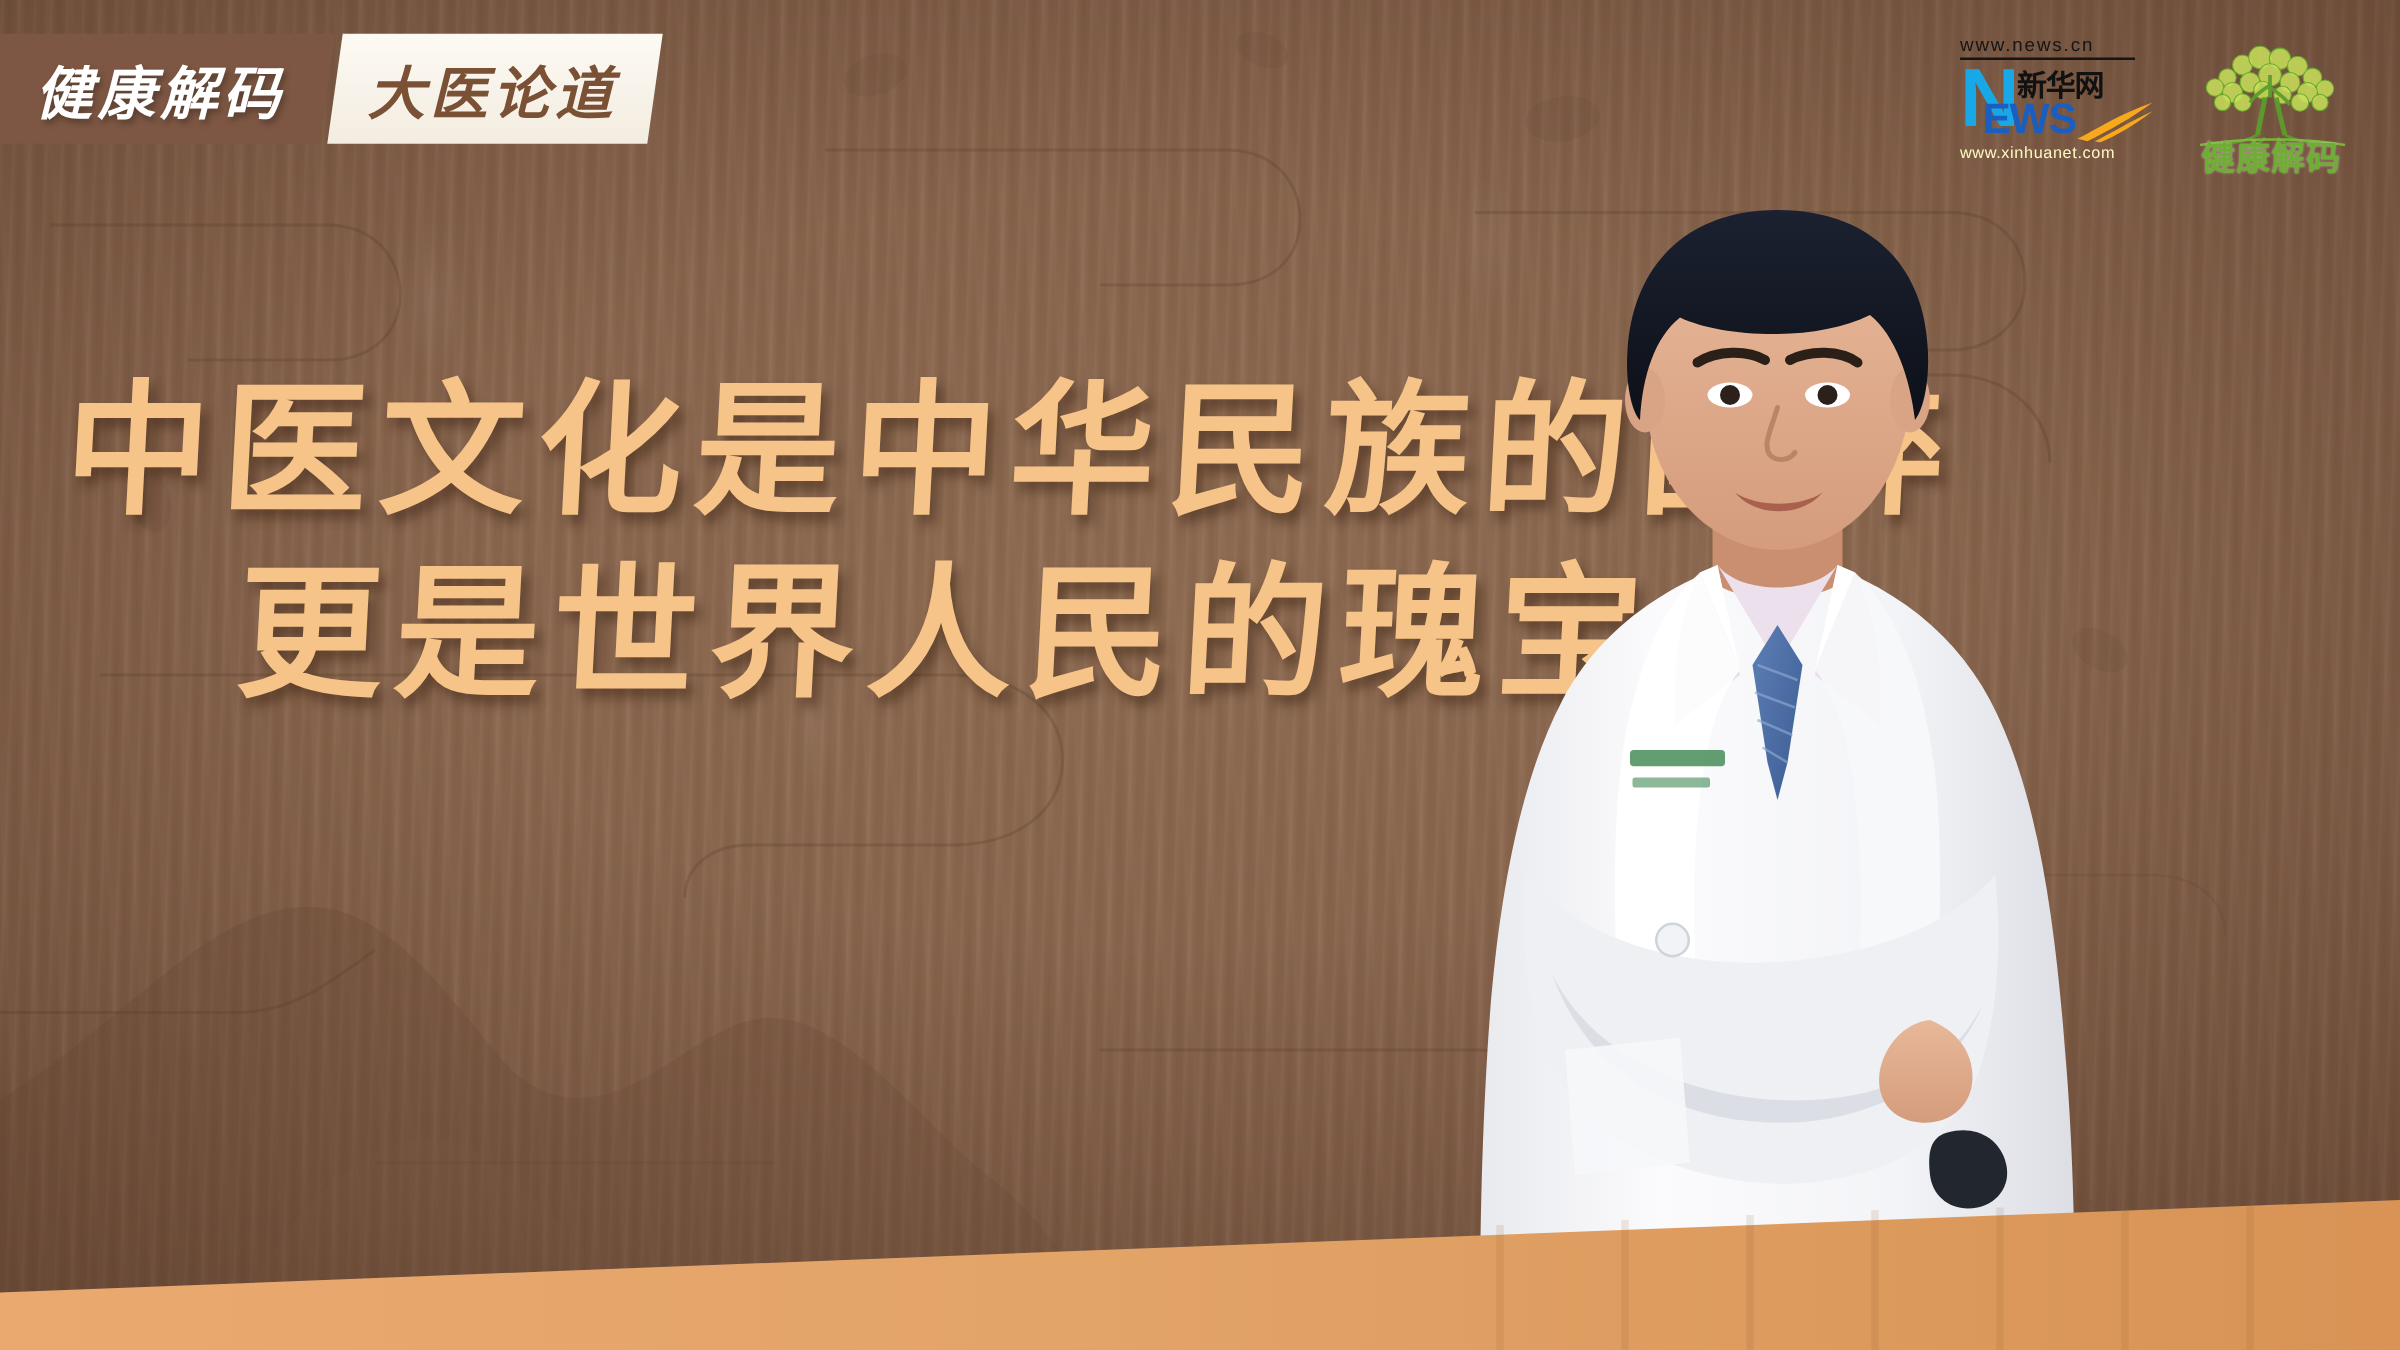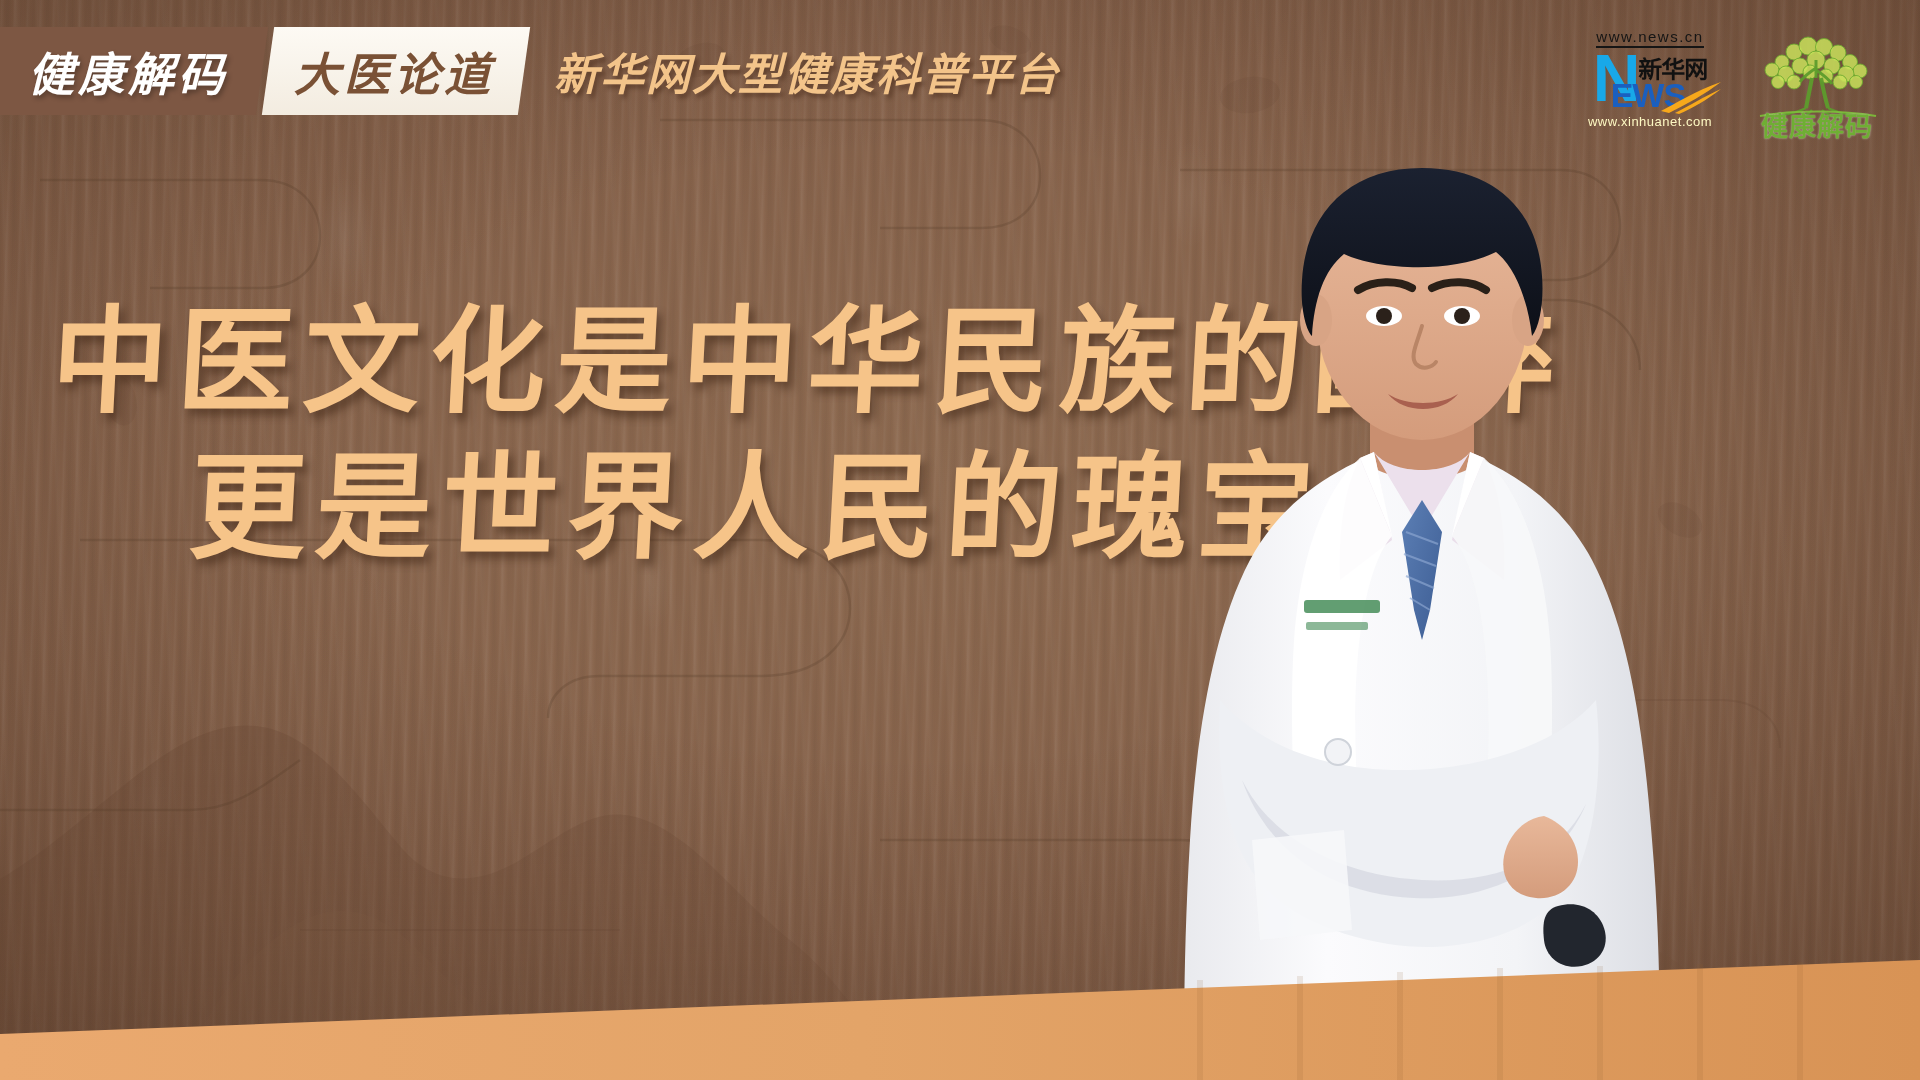--- a/index.html
+++ b/index.html
@@ -89,22 +89,22 @@
     display:flex;align-items:center;
     margin-left:30px;
     font-size:44px;font-weight:bold;font-style:italic;
     letter-spacing:2px;
     color:#f3c48a;
     text-shadow:3px 4px 4px rgba(60,32,15,.45);
   }
 
   
   .xinhua{
-    position:absolute;right:200px;top:28px;width:140px;height:108px;
-    display:flex;flex-direction:column;align-items:center;justify-content:flex-start;
+    position:absolute;right:212px;top:28px;width:140px;height:108px;
+    display:flex;flex-direction:column;justify-content:flex-start;
   }
   .xh-url-top{
     font-size:15px;color:#151515;letter-spacing:1.5px;
     border-bottom:2px solid #151515;padding-bottom:1px;margin-bottom:2px;
     font-family:"Liberation Sans",sans-serif;
   }
   .xh-mid{display:flex;align-items:flex-start;position:relative;height:62px;}
   .xh-n{
     font-size:66px;line-height:56px;font-weight:bold;color:#18a8e8;
     font-family:"Liberation Sans",sans-serif;margin-right:-2px;
@@ -213,21 +213,20 @@
   </svg>
   <div class="bg-vignette"></div>
 
   <div class="header">
     <div class="tag-a">
       <span>健康解码</span>
     </div>
     <div class="tag-b">
       <span>大医论道</span>
     </div>
-    <div class="tagline">新华网大型健康科普平台</div>
   </div>
 
   <div class="xinhua">
     <div class="xh-url-top">www.news.cn</div>
     <div class="xh-mid">
       <div class="xh-n">N</div>
       <div class="xh-cn">新华网</div>
       <div class="xh-news">EWS</div>
       <svg class="xh-swoosh" width="64" height="34" viewBox="0 0 64 34">
         <path d="M2,31 C16,24 36,11 62,2 C46,14 28,24 10,33 Z" fill="#f7a81b"></path>

